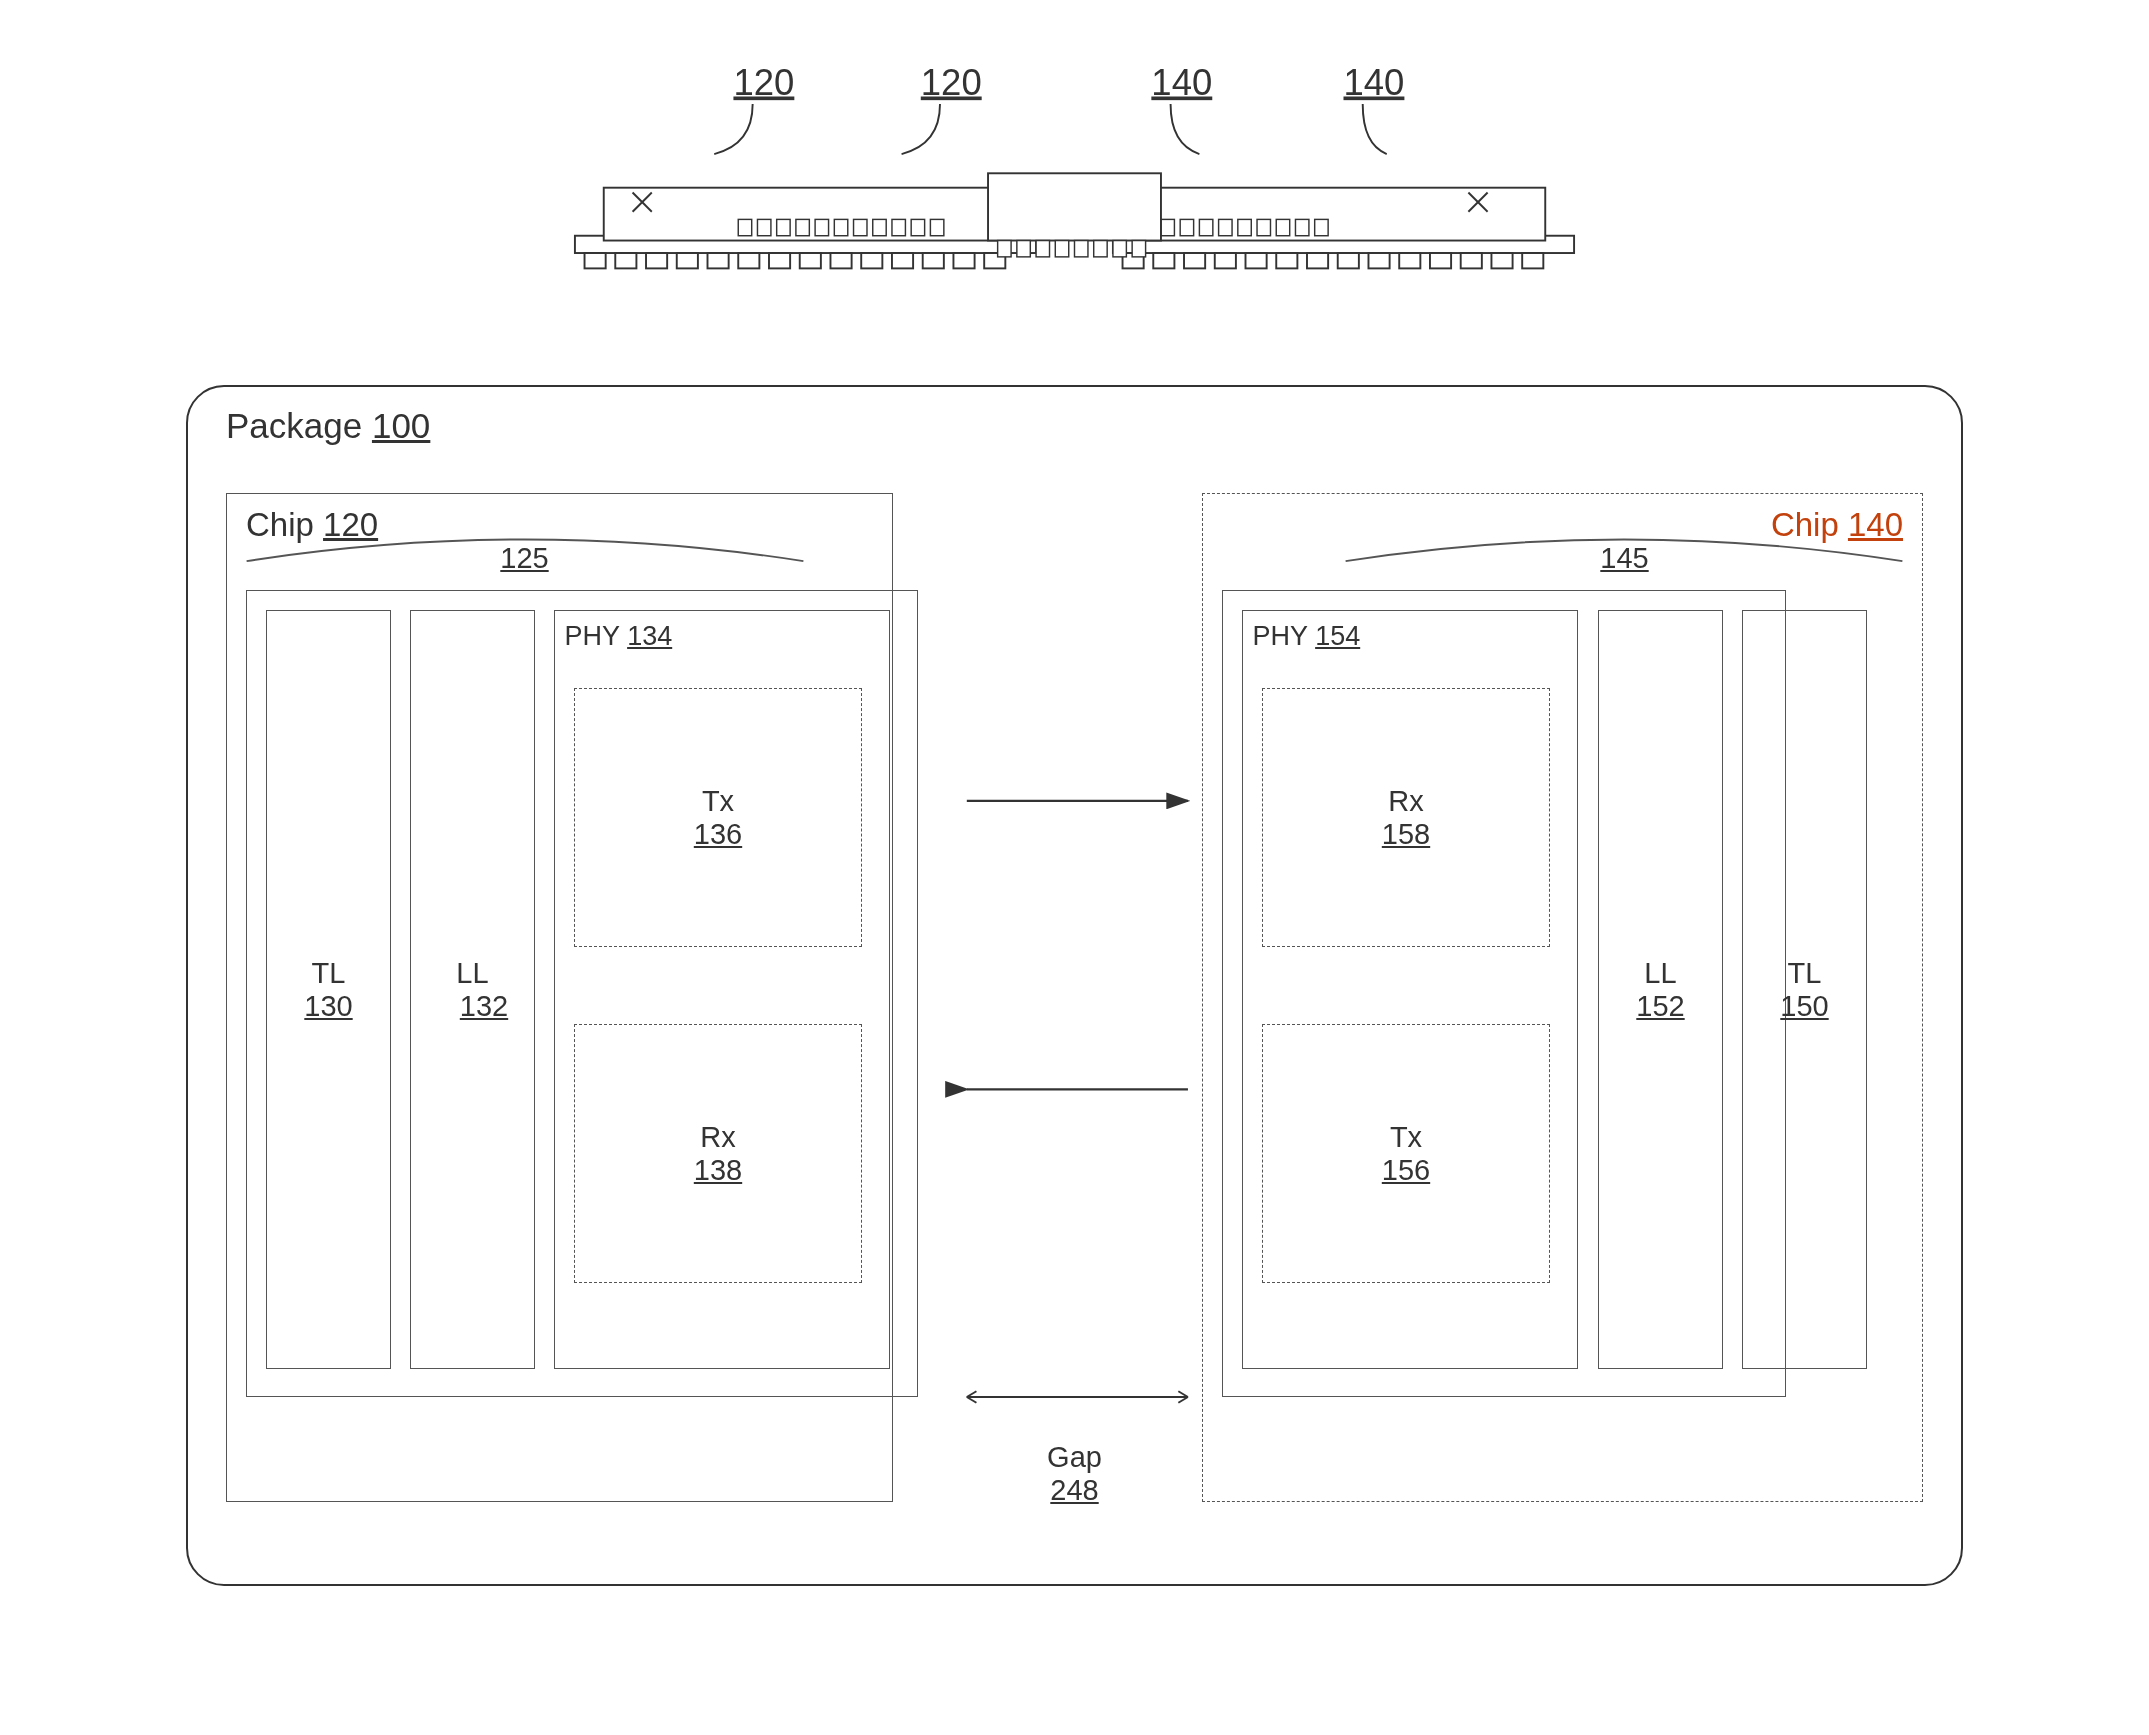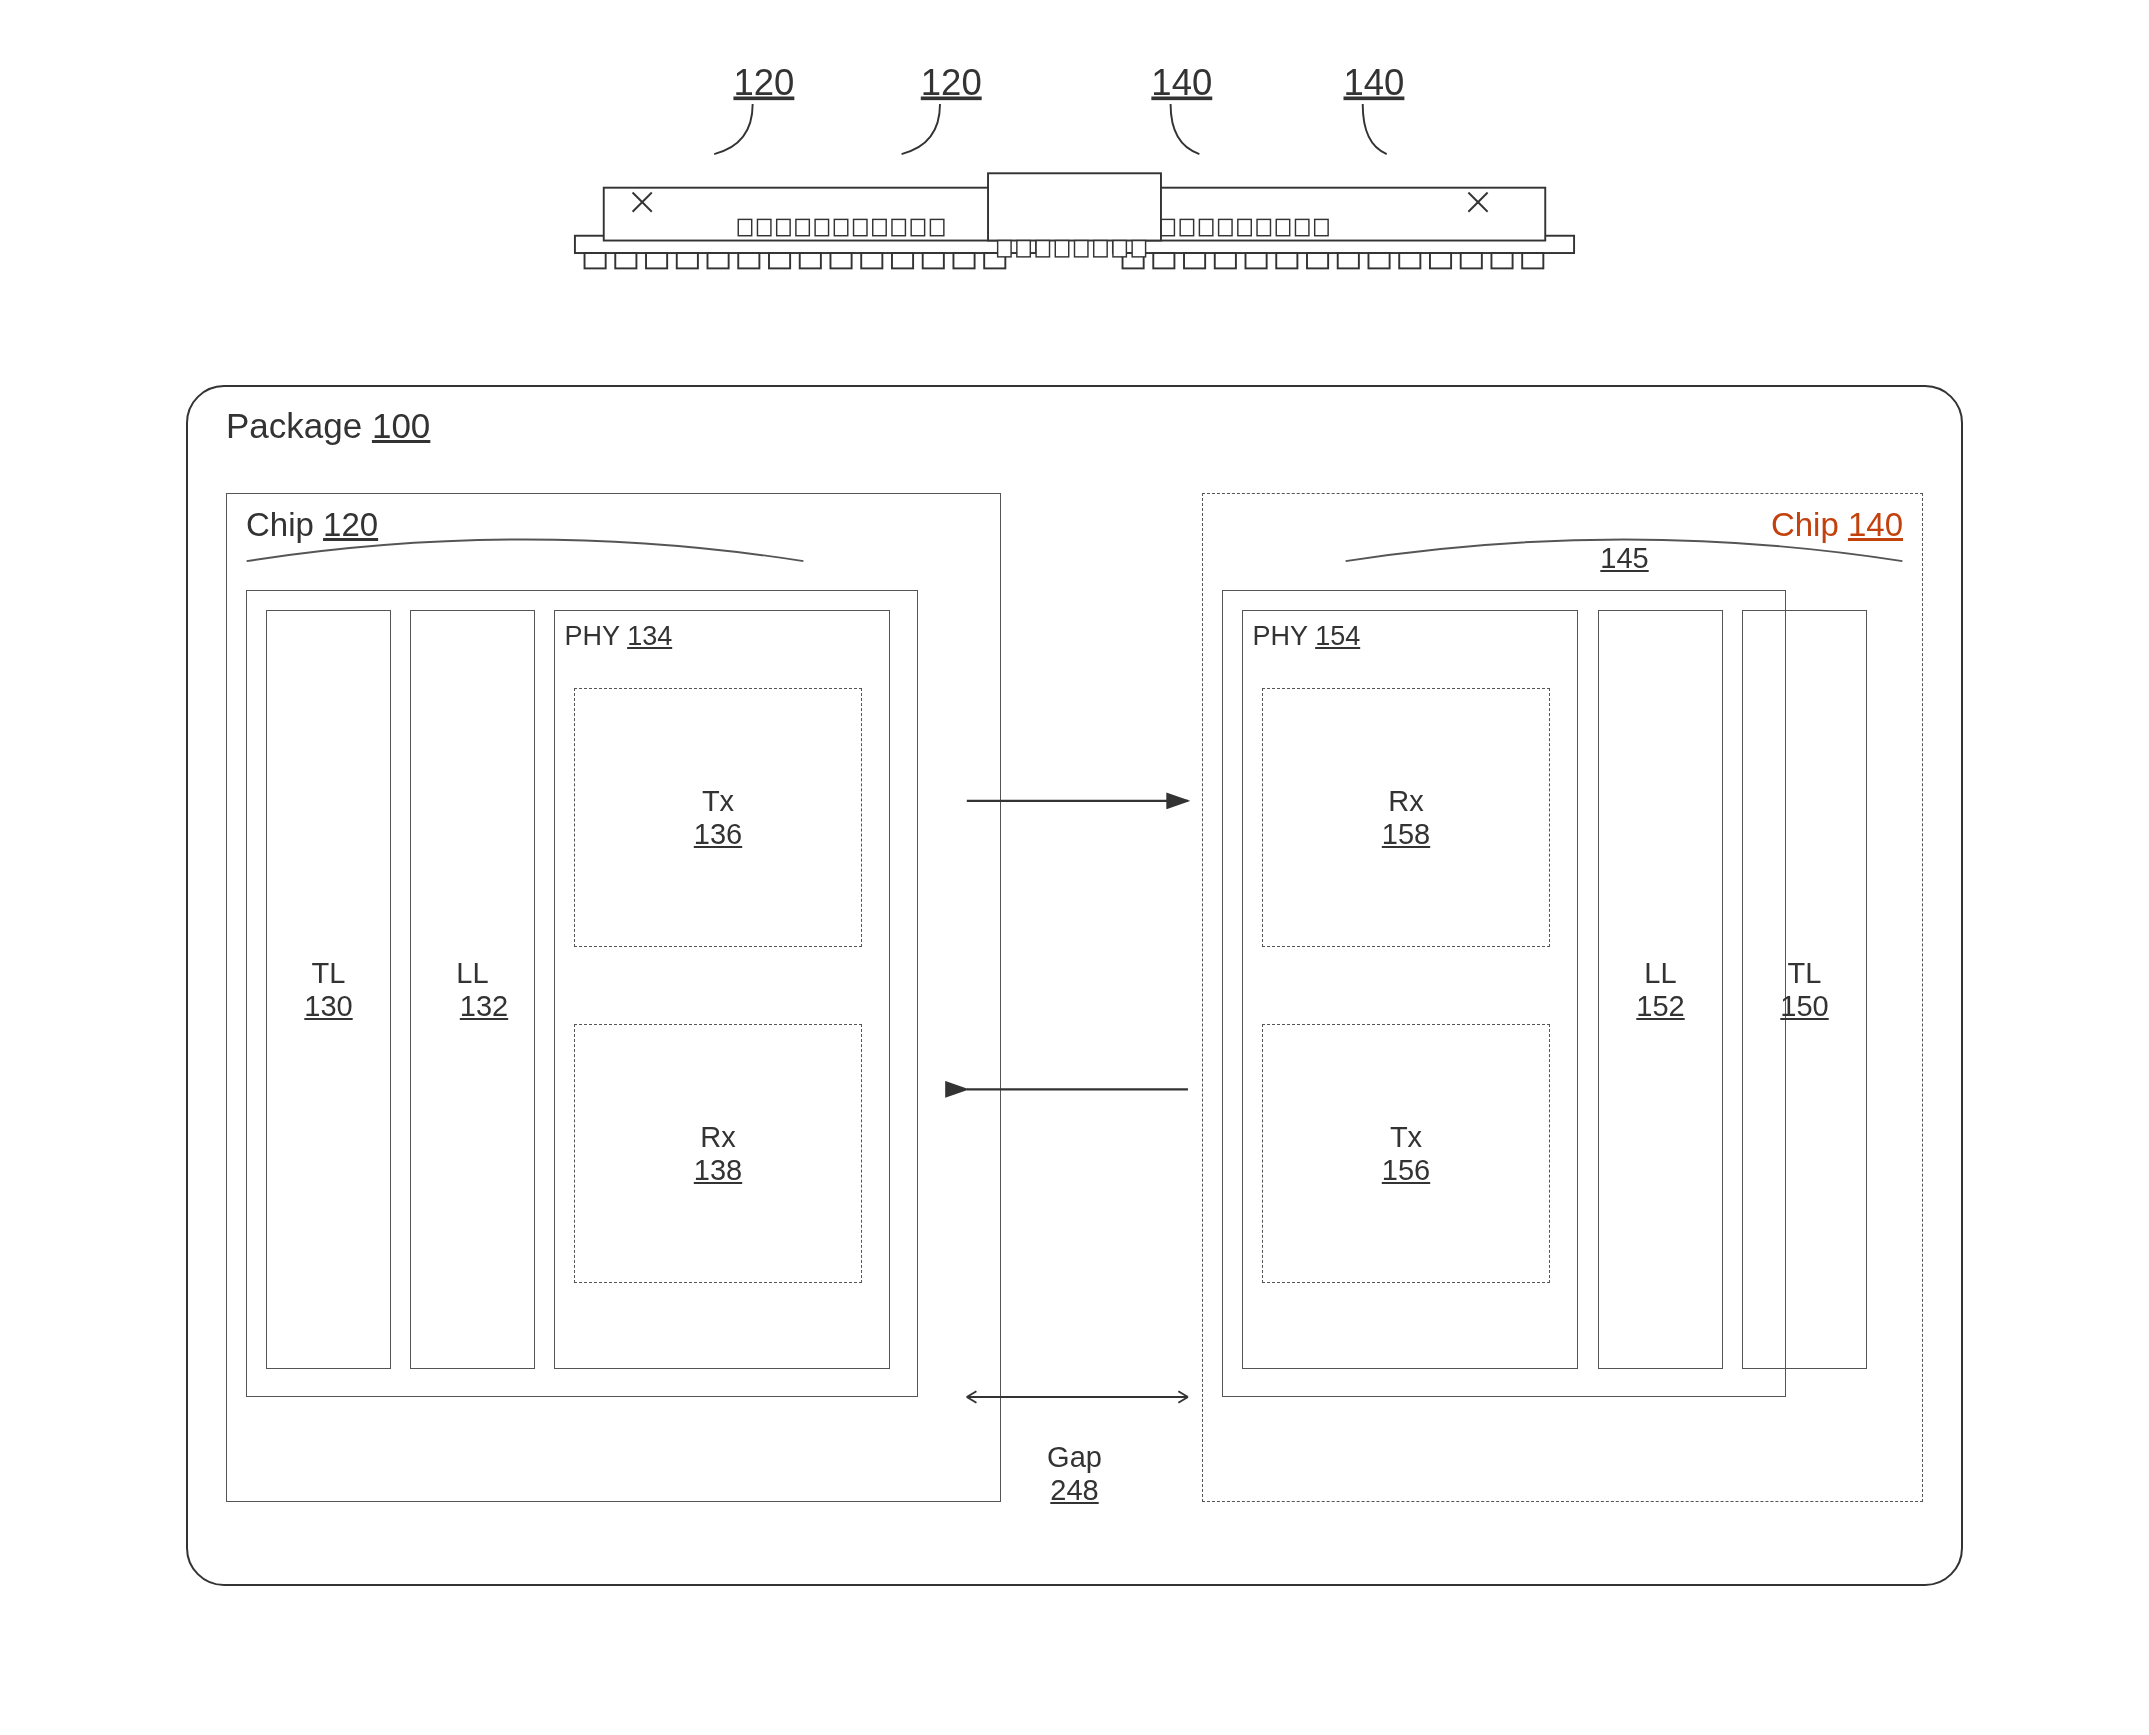--- a/index.html
+++ b/index.html
@@ -56,21 +56,21 @@
 
     .package-label span {
       text-decoration: underline;
     }
 
     
     .chip-120-box {
       position: absolute;
       top: 106px;
       left: 38px;
-      width: 775px;
+      width: 667px;
       height: 1009px;
       border: 1.9px solid #555;
       background: transparent;
     }
 
     .chip-140-box {
       position: absolute;
       top: 106px;
       right: 38px;
       width: 721px;
@@ -212,20 +212,23 @@
 
     <div class="package-label">
       Package <span>100</span>
     </div>
 
     <div class="chip-120-box">
       <div class="chip-label">
         Chip <span>120</span>
       </div>
 
+      <div style="position:absolute; top:48px; left:19px; width:557px; text-align:center; font-size:29px; color:#333;">
+        <span style="text-decoration:underline;">125</span>
+      </div>
 
       <svg style="position:absolute; top:19px; left:9.6px; width:576px; height:53px;" viewBox="0 0 600 55">
         <path d="M10,50 Q300,5 590,50" stroke="#555" stroke-width="2" fill="none"></path>
       </svg>
 
       <div style="position:absolute; top:96px; left:19px; width:672px; height:807px; border:1.9px solid #555; background:transparent;">
 
         <div style="position:absolute; top:19px; left:19px; width:125px; height:759px; border:1.9px solid #555; display:flex; flex-direction:column; align-items:center; justify-content:center;">
           <div style="font-size:29px; color:#333; text-align:center;">
             TL<br><span style="text-decoration:underline;">130</span>

